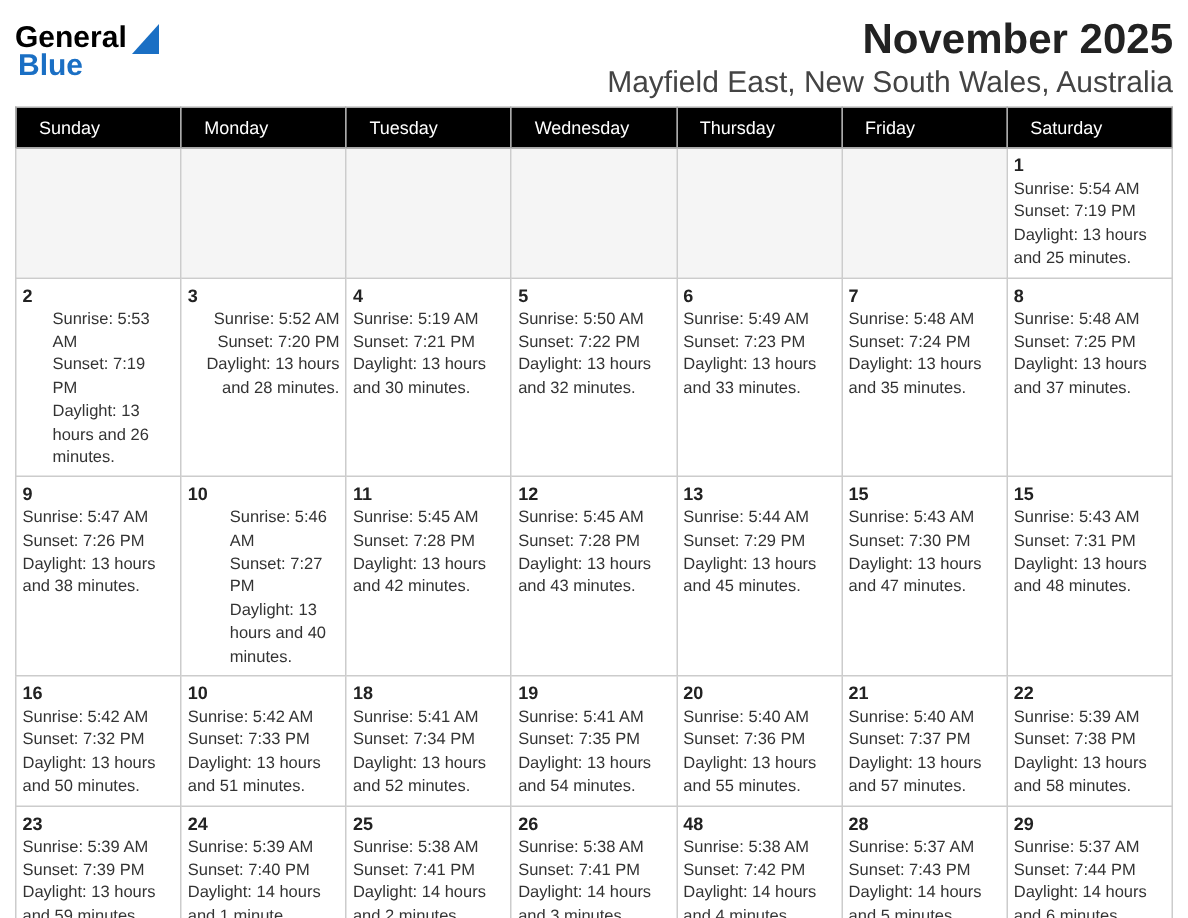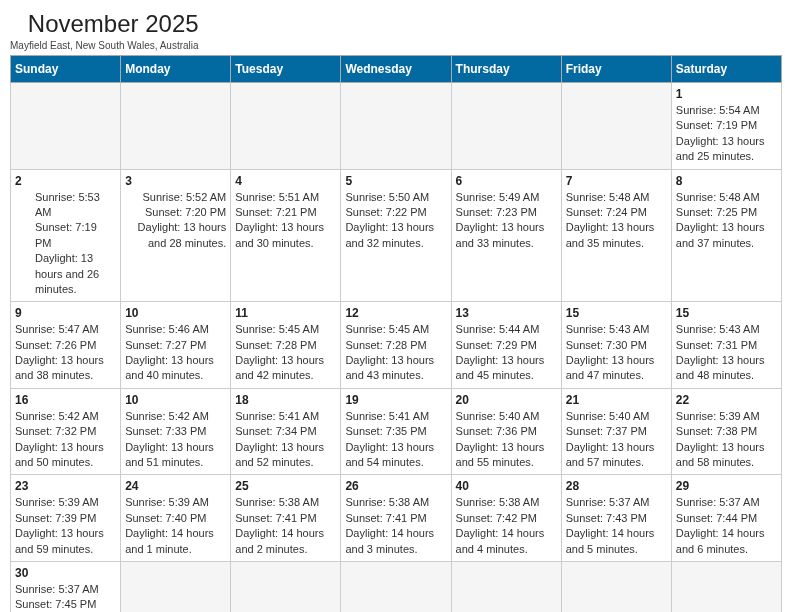--- a/index.html
+++ b/index.html
@@ -32,41 +32,41 @@
     }
     .logo-icon-row {
       display: flex;
       align-items: center;
       gap: 2px;
     }
     .title-area {
       text-align: right;
     }
     .month-title {
-      font-size: 24px;
-      font-weight: normal;
+      font-size: 28px;
+      font-weight: bold;
       color: #222;
     }
     .location-title {
-      font-size: 10px;
+      font-size: 20px;
       color: #444;
       margin-top: 2px;
     }
     .calendar {
       width: 100%;
       border-collapse: collapse;
       font-size: 10px;
     }
     .calendar th {
-      background-color: #0369a1;
+      background-color: #000000;
       color: #fff;
-      padding: 6px 4px;
+      padding: 6px 15px;
       text-align: left;
       font-size: 12px;
-      font-weight: bold;
+      font-weight: normal;
       border: 1px solid #aaa;
     }
     .calendar td {
       border: 1px solid #ccc;
       vertical-align: top;
       padding: 4px;
       width: calc(100% / 7);
       min-height: 70px;
       background: #fff;
     }
@@ -86,20 +86,29 @@
       line-height: 1.4;
     }
     .last-row td {
       border-bottom: 1px solid #a16207;
     }
   </style>
 </head>
 <body>
 
 <div class="header-area">
+  <div class="logo">
+    <div class="logo-icon-row">
+      <span style="font-size:20px; font-weight:bold;">
+        <span class="general">General</span>
+      </span>
+      <div class="logo-triangle"></div>
+    </div>
+    <span style="font-size:20px; font-weight:bold; color:#1a6fc4; margin-top:-4px; margin-left:2px;">Blue</span>
+  </div>
   <div class="title-area">
     <div class="month-title">November 2025</div>
     <div class="location-title">Mayfield East, New South Wales, Australia</div>
   </div>
 </div>
 
 <table class="calendar">
   <thead>
     <tr id="weekday-header">
         <th>Sunday</th>
@@ -134,21 +143,21 @@
 Daylight: 13 hours and 26 minutes.</div>
         </td>
         <td>
           <span class="day-number">3</span>
           <div class="day-info" style="white-space: pre-line; text-align: right;">Sunrise: 5:52 AM
 Sunset: 7:20 PM
 Daylight: 13 hours and 28 minutes.</div>
         </td>
         <td>
           <span class="day-number">4</span>
-          <div class="day-info" style="white-space: pre-line;">Sunrise: 5:51 AM
+          <div class="day-info" style="white-space: pre-line;">Sunrise: 5:19 AM
 Sunset: 7:21 PM
 Daylight: 13 hours and 30 minutes.</div>
         </td>
         <td>
           <span class="day-number">5</span>
           <div class="day-info" style="white-space: pre-line;">Sunrise: 5:50 AM
 Sunset: 7:22 PM
 Daylight: 13 hours and 32 minutes.</div>
         </td>
         <td>
@@ -172,21 +181,21 @@
       </tr>
       <tr>
         <td>
           <span class="day-number">9</span>
           <div class="day-info" style="white-space: pre-line;">Sunrise: 5:47 AM
 Sunset: 7:26 PM
 Daylight: 13 hours and 38 minutes.</div>
         </td>
         <td>
           <span class="day-number">10</span>
-          <div class="day-info" style="white-space: pre-line;">Sunrise: 5:46 AM
+          <div class="day-info" style="white-space: pre-line; margin-left: 28px;">Sunrise: 5:46 AM
 Sunset: 7:27 PM
 Daylight: 13 hours and 40 minutes.</div>
         </td>
         <td>
           <span class="day-number">11</span>
           <div class="day-info" style="white-space: pre-line;">Sunrise: 5:45 AM
 Sunset: 7:28 PM
 Daylight: 13 hours and 42 minutes.</div>
         </td>
         <td>
@@ -277,21 +286,21 @@
 Sunset: 7:41 PM
 Daylight: 14 hours and 2 minutes.</div>
         </td>
         <td>
           <span class="day-number">26</span>
           <div class="day-info" style="white-space: pre-line;">Sunrise: 5:38 AM
 Sunset: 7:41 PM
 Daylight: 14 hours and 3 minutes.</div>
         </td>
         <td>
-          <span class="day-number">40</span>
+          <span class="day-number">48</span>
           <div class="day-info" style="white-space: pre-line;">Sunrise: 5:38 AM
 Sunset: 7:42 PM
 Daylight: 14 hours and 4 minutes.</div>
         </td>
         <td>
           <span class="day-number">28</span>
           <div class="day-info" style="white-space: pre-line;">Sunrise: 5:37 AM
 Sunset: 7:43 PM
 Daylight: 14 hours and 5 minutes.</div>
         </td>

